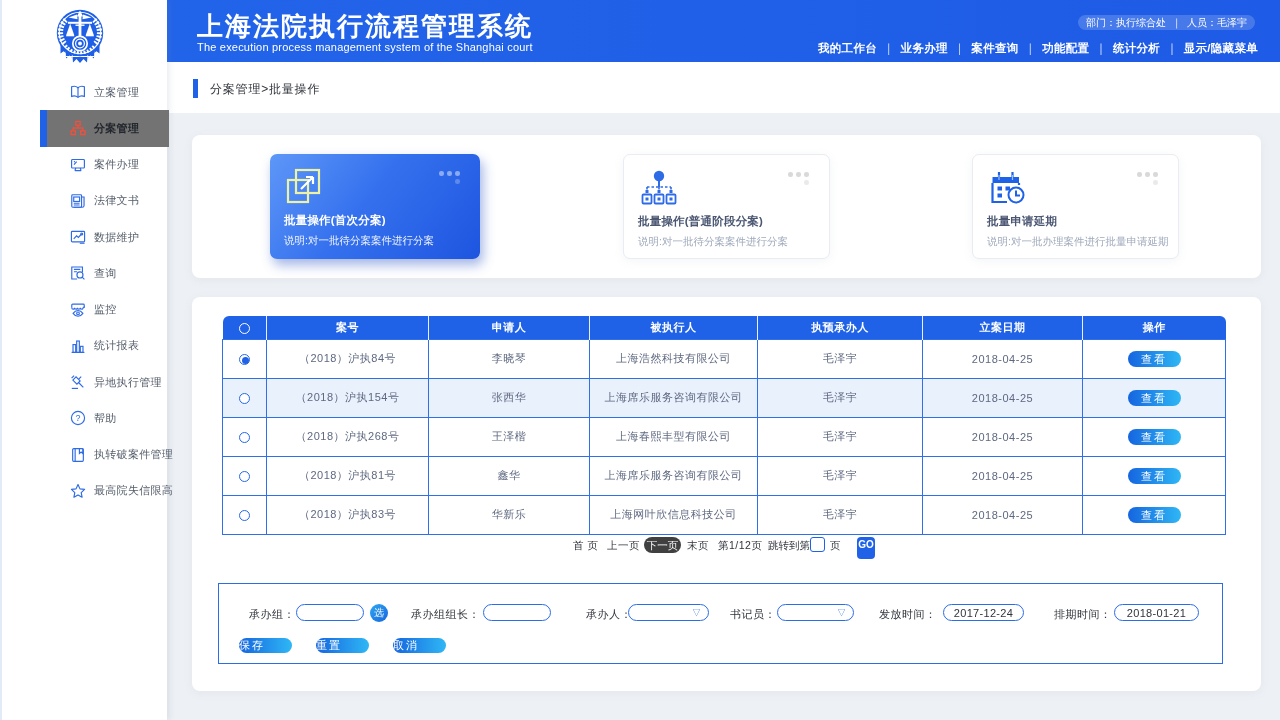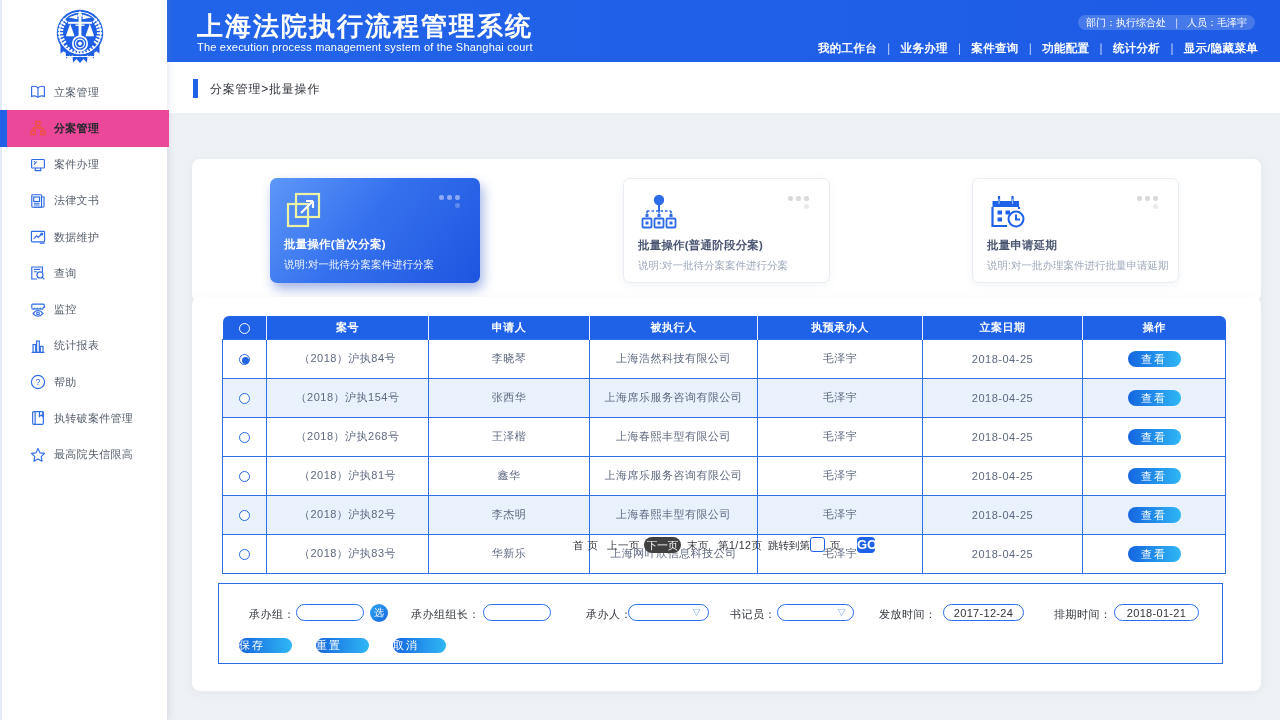--- a/index.html
+++ b/index.html
@@ -17,31 +17,31 @@
 #nav span.sep { margin:0 6px; font-weight:normal; opacity:.9; }
 
 
 #crumb { position:absolute; left:167px; top:62px; width:1113px; height:51px; background:#fff; }
 #crumb .bar { position:absolute; left:26px; top:17px; width:5px; height:19px; background:#1F62E8; }
 #crumb .txt { position:absolute; left:43px; top:19px; font-size:12px; color:#30343B; letter-spacing:0.8px; }
 
 
 #sidebar { position:absolute; left:0; top:0; width:167px; height:720px; background:#fff; border-left:2px solid #E2EAF8;
   box-shadow:2px 0 6px rgba(120,140,170,0.18); z-index:5; }
-.menu { position:absolute; top:74px; left:0; width:167px; }
+.menu { position:absolute; top:74px; left:0; width:167px;padding-left:40px; }
 .mi { position:relative; height:36.25px; display:flex; align-items:center; }
 .mi .ic { position:absolute; left:28px; width:16px; height:16px; }
 .mi .tx { position:absolute; left:52px; font-size:11px; color:#555E6B; letter-spacing:0.3px; white-space:nowrap; }
-.mi.sel { background:#ec4899; }
+.mi.sel { background:#737373; }
 .mi.sel::before { content:""; position:absolute; left:-2px; top:0; width:7px; height:100%; background:#1F62E8; }
 .mi.sel .tx { color:#23272E; font-weight:bold; }
 
 
 #panel1 { position:absolute; left:192px; top:135px; width:1069px; height:143px; background:#fff;
-  border-radius:8px; box-shadow:0 2px 8px rgba(150,160,180,0.10);margin-top:24px; }
+  border-radius:8px; box-shadow:0 2px 8px rgba(150,160,180,0.10); }
 #panel2 { position:absolute; left:192px; top:297px; width:1069px; height:394px; background:#fff;
   border-radius:8px; box-shadow:0 2px 8px rgba(150,160,180,0.10); }
 
 
 .card { position:absolute; top:19px; width:207px; height:105px; border-radius:7px; background:#fff;
   border:1px solid #E9ECF2; box-shadow:0 2px 10px rgba(160,170,190,0.12); }
 #card1 { left:78px; width:210px; border:none;
   background:linear-gradient(128deg,#5E97F8 0%,#3571EE 45%,#1E55E0 100%);
   box-shadow:3px 6px 12px rgba(50,90,200,0.45); }
 #card2 { left:431px; }
@@ -74,22 +74,22 @@
 th .radio { border-color:#fff; background:transparent; }
 .btn-view { display:inline-block; width:53px; height:16px; line-height:16px; border-radius:8px;
   background:linear-gradient(90deg,#1565DF,#2FB7F5); color:#fff; font-size:11px; letter-spacing:2px; }
 
 
 #pager { position:absolute; left:0; top:240px; width:100%; height:18px; font-size:10.5px; color:#30343B; }
 #pager span { position:absolute; top:2px; letter-spacing:0.5px; white-space:nowrap; }
 .pg-next { background:#404040; color:#fff; border-radius:8px; height:16px; line-height:16px; padding:0 2px;
   top:0 !important; text-align:center; }
 .pg-box { width:15px; height:15px; border:1px solid #1F62E8; border-radius:3px; background:#fff; top:0 !important; }
-.pg-go { background:#1F62E8; color:#fff; border-radius:4px; width:18px; height:16px; line-height:16px;
-  font-size:13px; font-weight:bold; text-align:center; top:0 !important; letter-spacing:0 !important; }
+.pg-go { background:#1F62E8; color:#fff; border-radius:4px; width:18px; height:22px; line-height:16px;
+  font-size:10px; font-weight:bold; text-align:center; top:0 !important; letter-spacing:0 !important; }
 
 
 #formbox { position:absolute; left:26px; top:286px; width:1005px; height:81px; border:1px solid #2B6CE8; }
 .frow { position:absolute; left:0; top:20px; width:100%; height:18px; }
 .flabel { position:absolute; font-size:11px; color:#30343B; top:3px; letter-spacing:0.5px; }
 .fpill { position:absolute; height:17px; border:1px solid #2B6CE8; border-radius:9px; background:#fff; top:0; }
 .fsel::after { content:"▽"; position:absolute; right:7px; top:2px; font-size:9px; color:#2B6CE8; }
 .fdate { text-align:center; font-size:11px; color:#30343B; line-height:16px; letter-spacing:0.3px; }
 .fcirc { position:absolute; width:18px; height:18px; border-radius:50%; top:0;
   background:linear-gradient(135deg,#2FA8F2,#1565DF); color:#fff; font-size:10px; text-align:center;
@@ -215,20 +215,31 @@
     <div class="mi">
         <span class="ic" id="ic8"><svg width="16" height="16" viewBox="0 0 18 18">
             <path d="M1.8 16.2 H16.2" stroke="#2E6BE6" fill="none" stroke-width="1.3"></path>
             <rect x="3.4" y="7.4" width="3" height="8.8" stroke="#2E6BE6" fill="none" stroke-width="1.3"></rect>
             <rect x="7.5" y="3.4" width="3" height="12.8" stroke="#2E6BE6" fill="none" stroke-width="1.3"></rect>
             <rect x="11.6" y="9.4" width="3" height="6.8" stroke="#2E6BE6" fill="none" stroke-width="1.3"></rect>
           </svg></span>
         <span class="tx">统计报表</span>
       </div>
     <div class="mi">
+        <span class="ic" id="ic9"><svg width="16" height="16" viewBox="0 0 18 18">
+            <g stroke="#2E6BE6" fill="none" stroke-width="1.3">
+              <path d="M3.2 6.8 L6.8 3.2 L11.4 7.8 L7.8 11.4 Z"></path>
+              <path d="M9.6 9.6 L15 15"></path>
+              <path d="M2 16.2 H9"></path>
+              <path d="M1.8 4.6 L4.6 1.8 M9.8 5.8 L12.6 3"></path>
+            </g>
+          </svg></span>
+        <span class="tx">异地执行管理</span>
+      </div>
+    <div class="mi">
         <span class="ic" id="ic10"><svg width="16" height="16" viewBox="0 0 18 18">
             <circle cx="9" cy="9" r="7.4" stroke="#2E6BE6" fill="none" stroke-width="1.3"></circle>
             <text x="9" y="12.6" font-size="10" fill="#2E6BE6" text-anchor="middle" font-family="Liberation Sans">?</text>
           </svg></span>
         <span class="tx">帮助</span>
       </div>
     <div class="mi">
         <span class="ic" id="ic11"><svg width="16" height="16" viewBox="0 0 18 18">
             <rect x="3" y="1.8" width="12" height="14.4" rx="1.2" stroke="#2E6BE6" fill="none" stroke-width="1.3"></rect>
             <path d="M10.6 1.8 V7.2 L12.5 5.6 L14.4 7.2 V1.8" stroke="#2E6BE6" fill="none" stroke-width="1.3"></path>
@@ -364,29 +375,20 @@
         </tr>
       <tr>
           <td><span class="radio"></span></td>
           <td>（2018）沪执81号</td>
           <td>鑫华</td>
           <td>上海席乐服务咨询有限公司</td>
           <td>毛泽宇</td>
           <td>2018-04-25</td>
           <td><span class="btn-view">查看</span></td>
         </tr>
-      <tr class="alt">
-          <td><span class="radio"></span></td>
-          <td>（2018）沪执82号</td>
-          <td>李杰明</td>
-          <td>上海春熙丰型有限公司</td>
-          <td>毛泽宇</td>
-          <td>2018-04-25</td>
-          <td><span class="btn-view">查看</span></td>
-        </tr>
       <tr>
           <td><span class="radio"></span></td>
           <td>（2018）沪执83号</td>
           <td>华新乐</td>
           <td>上海网叶欣信息科技公司</td>
           <td>毛泽宇</td>
           <td>2018-04-25</td>
           <td><span class="btn-view">查看</span></td>
         </tr>
     </tbody>

